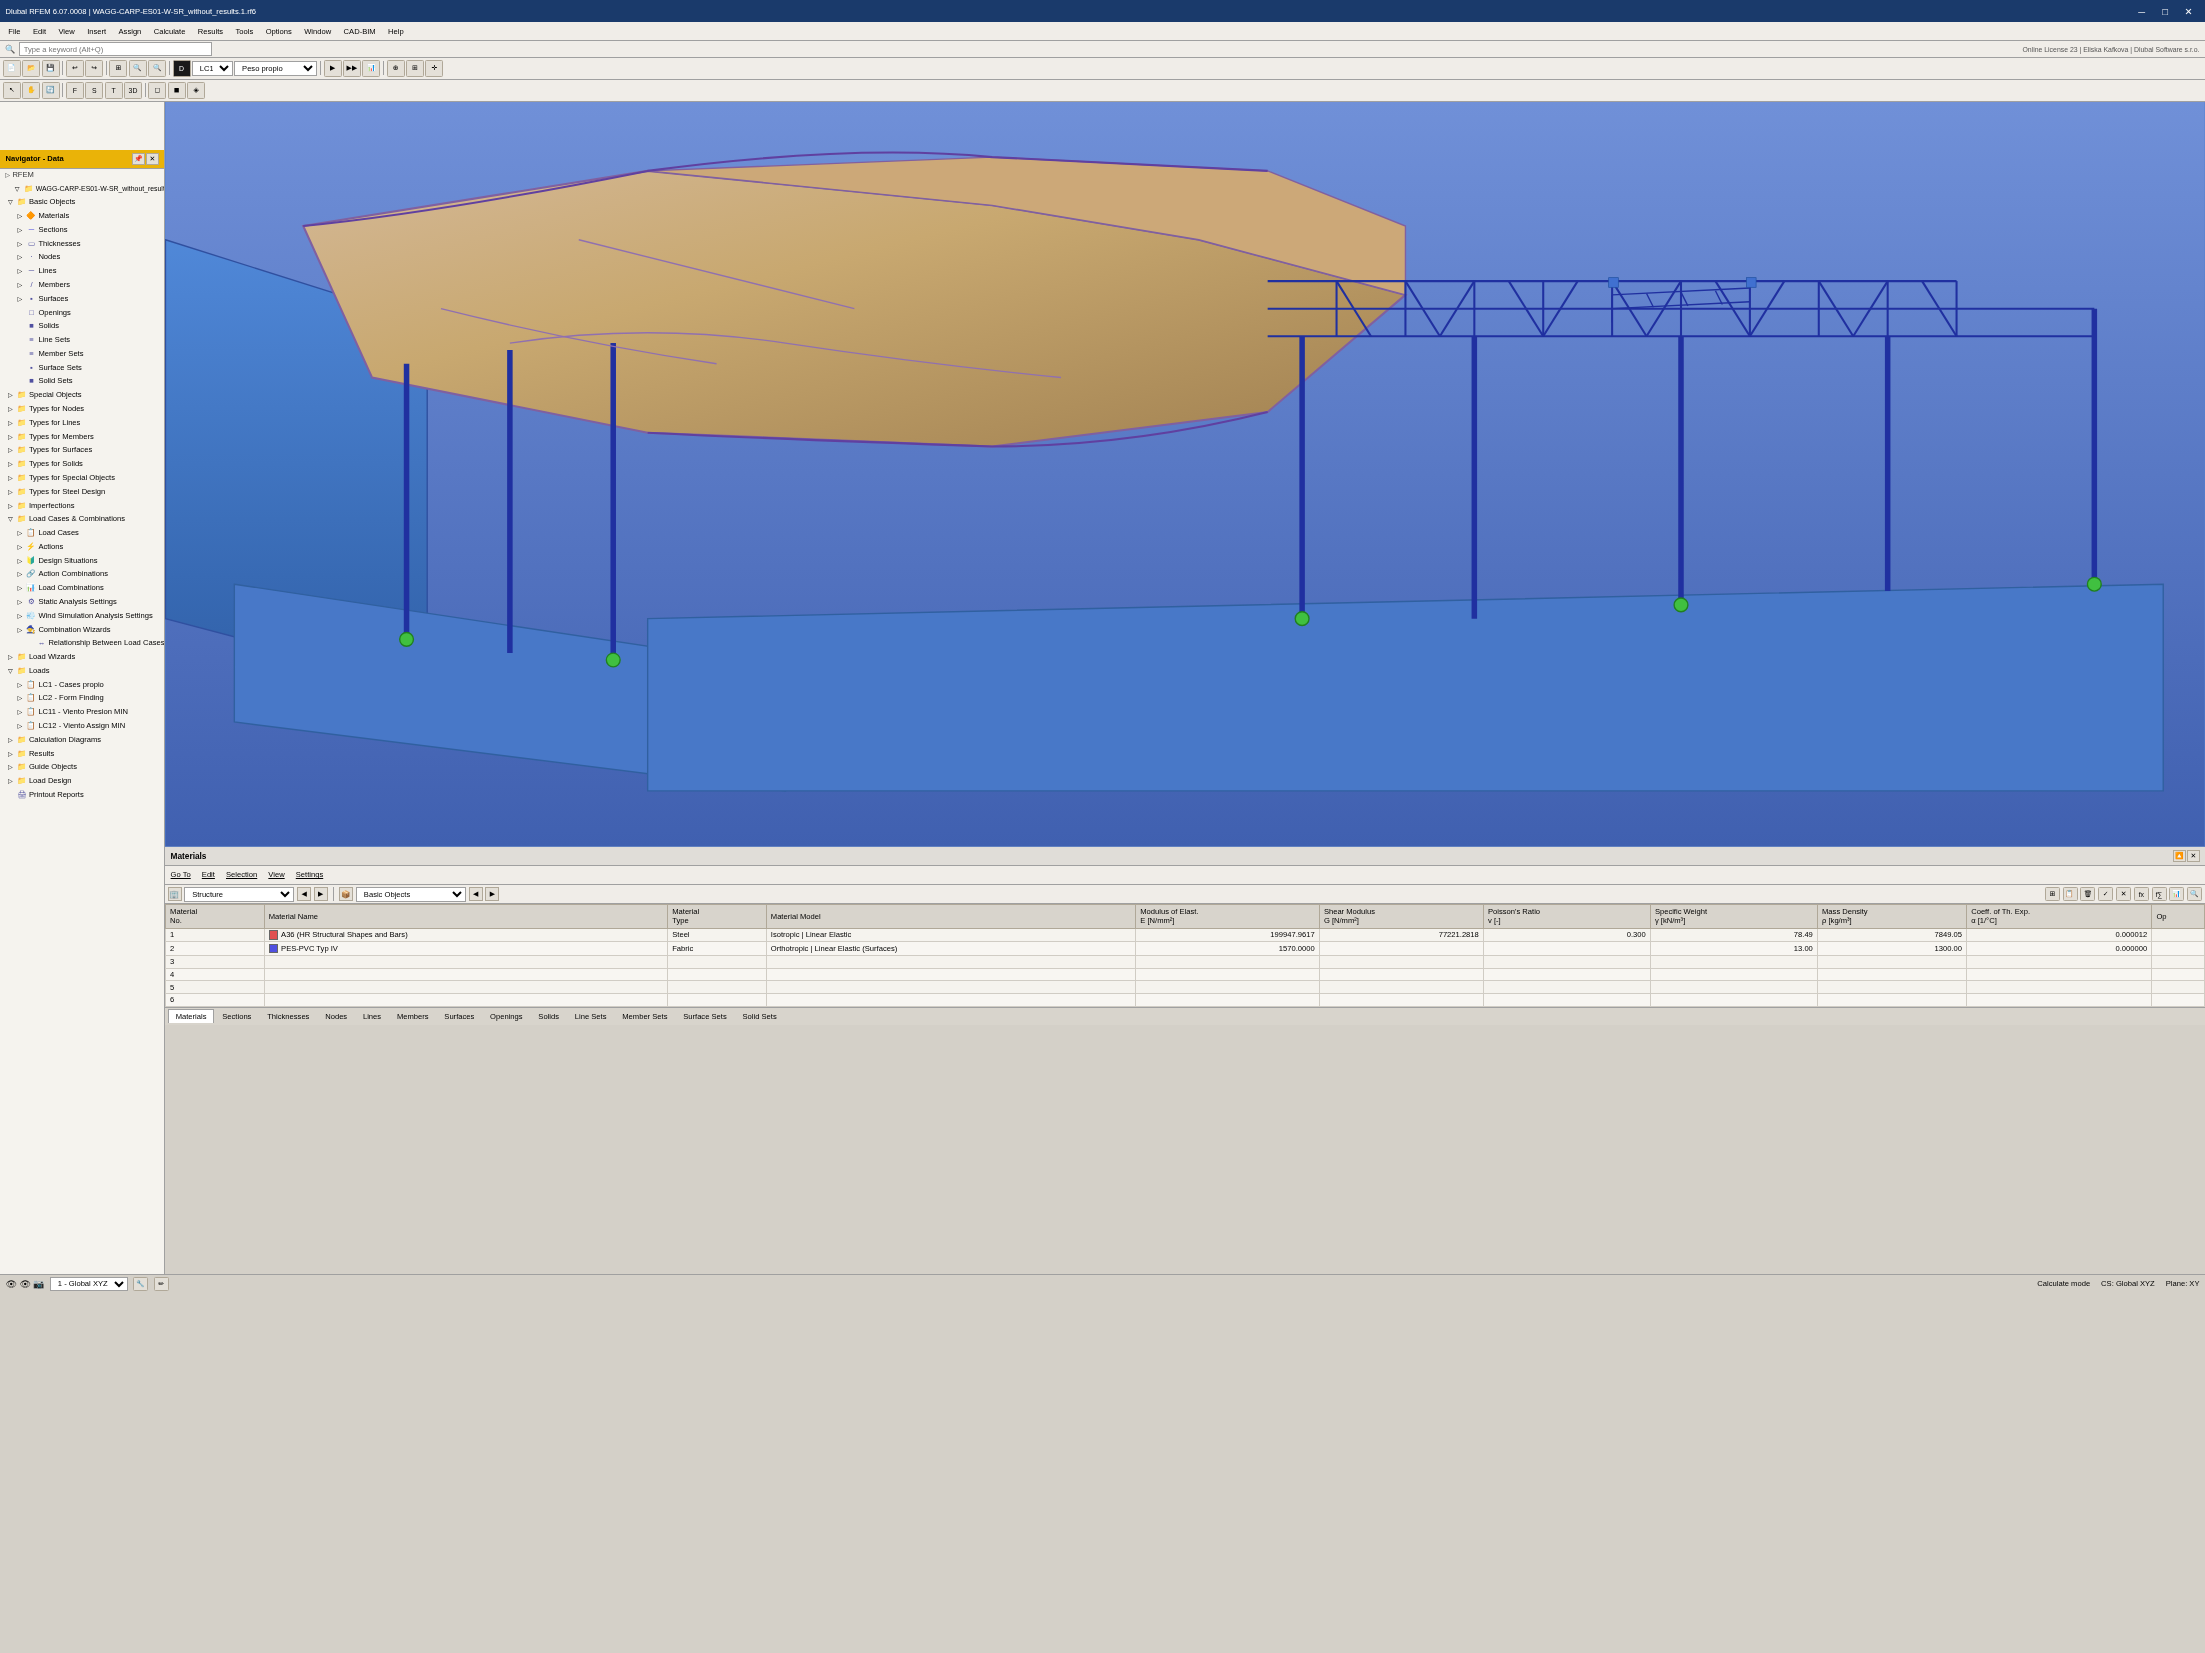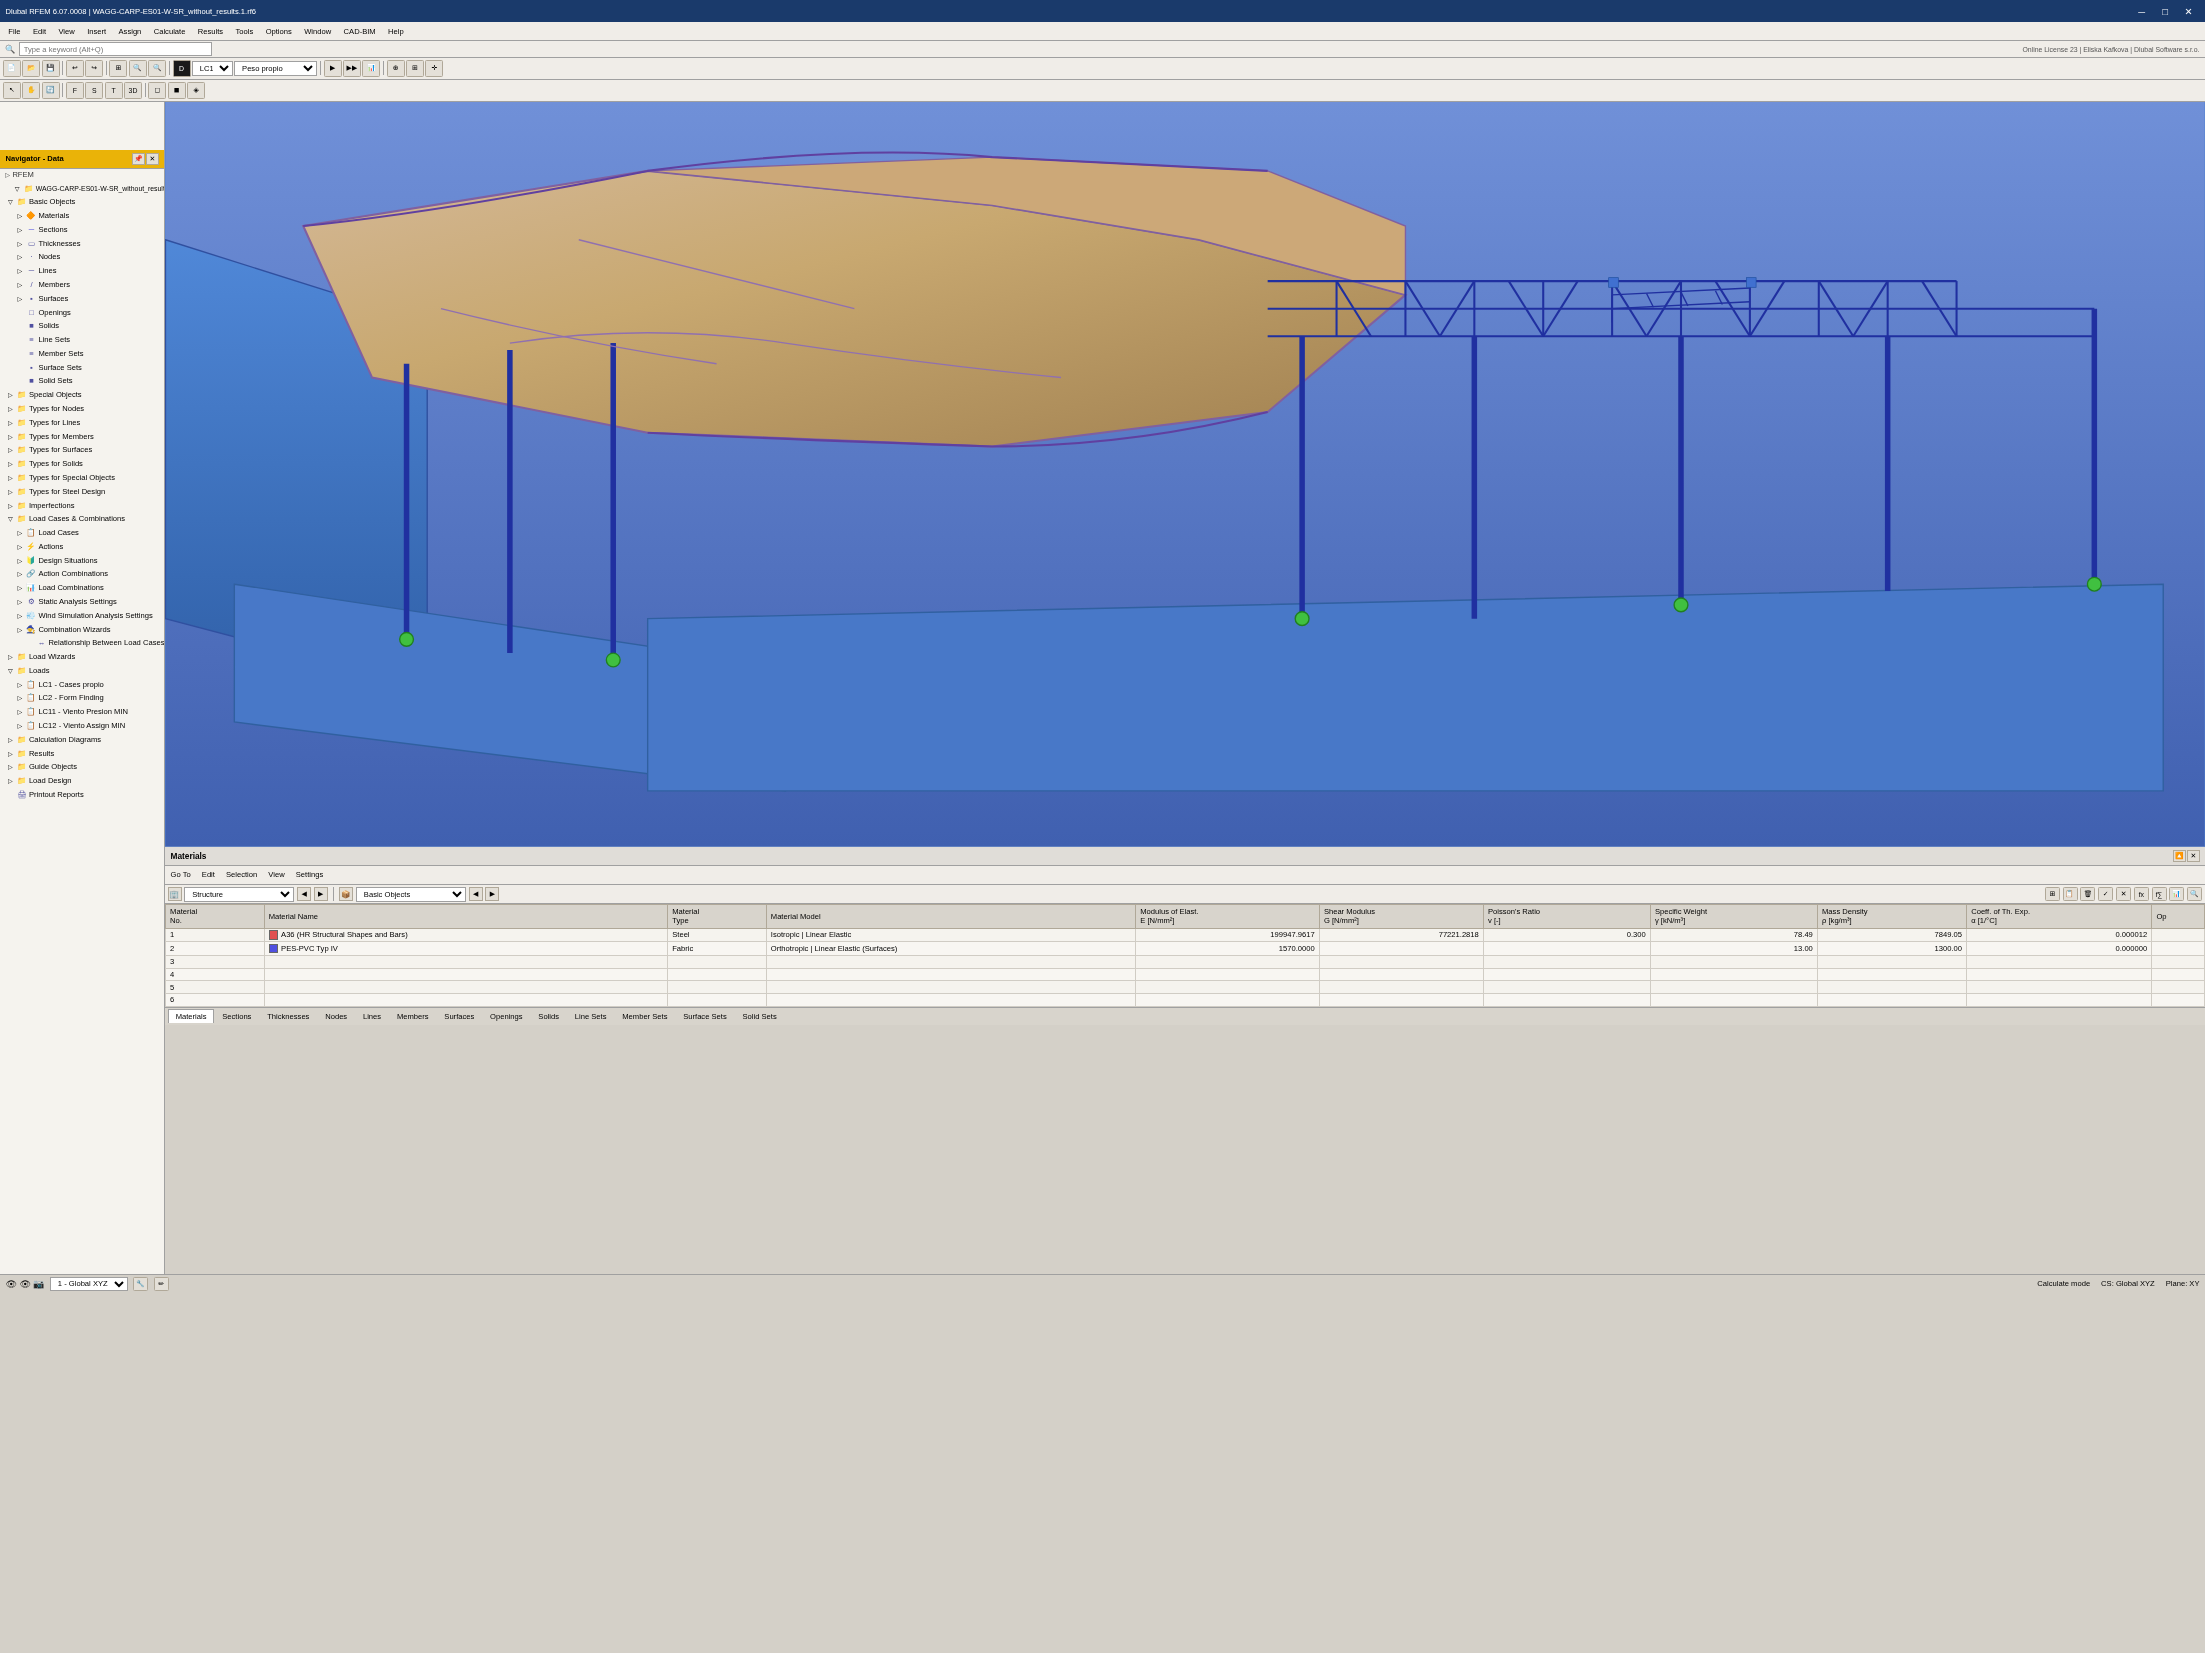--- a/index.html
+++ b/index.html
@@ -189,21 +189,21 @@
     
     #materials-toolbar {
       background: #f0ede8;
       height: 19.3px;
       display: flex;
       align-items: center;
       padding: 0 2.8px;
       border-bottom: 0.7px solid #a0a0a0;
       gap: 5.5px;
     }
-    .mat-menu { font-size: 7.6px; cursor: pointer; padding: 1.4px 2.8px; }
+    .mat-menu { font-size: 7.6px; cursor: pointer; padding: 1.4px 2.8px; text-decoration: underline; }
     
     #materials-filter-bar {
       background: #f0ede8;
       height: 19.3px;
       display: flex;
       align-items: center;
       padding: 0 2.8px;
       border-bottom: 0.7px solid #a0a0a0;
       gap: 2.8px;
     }

